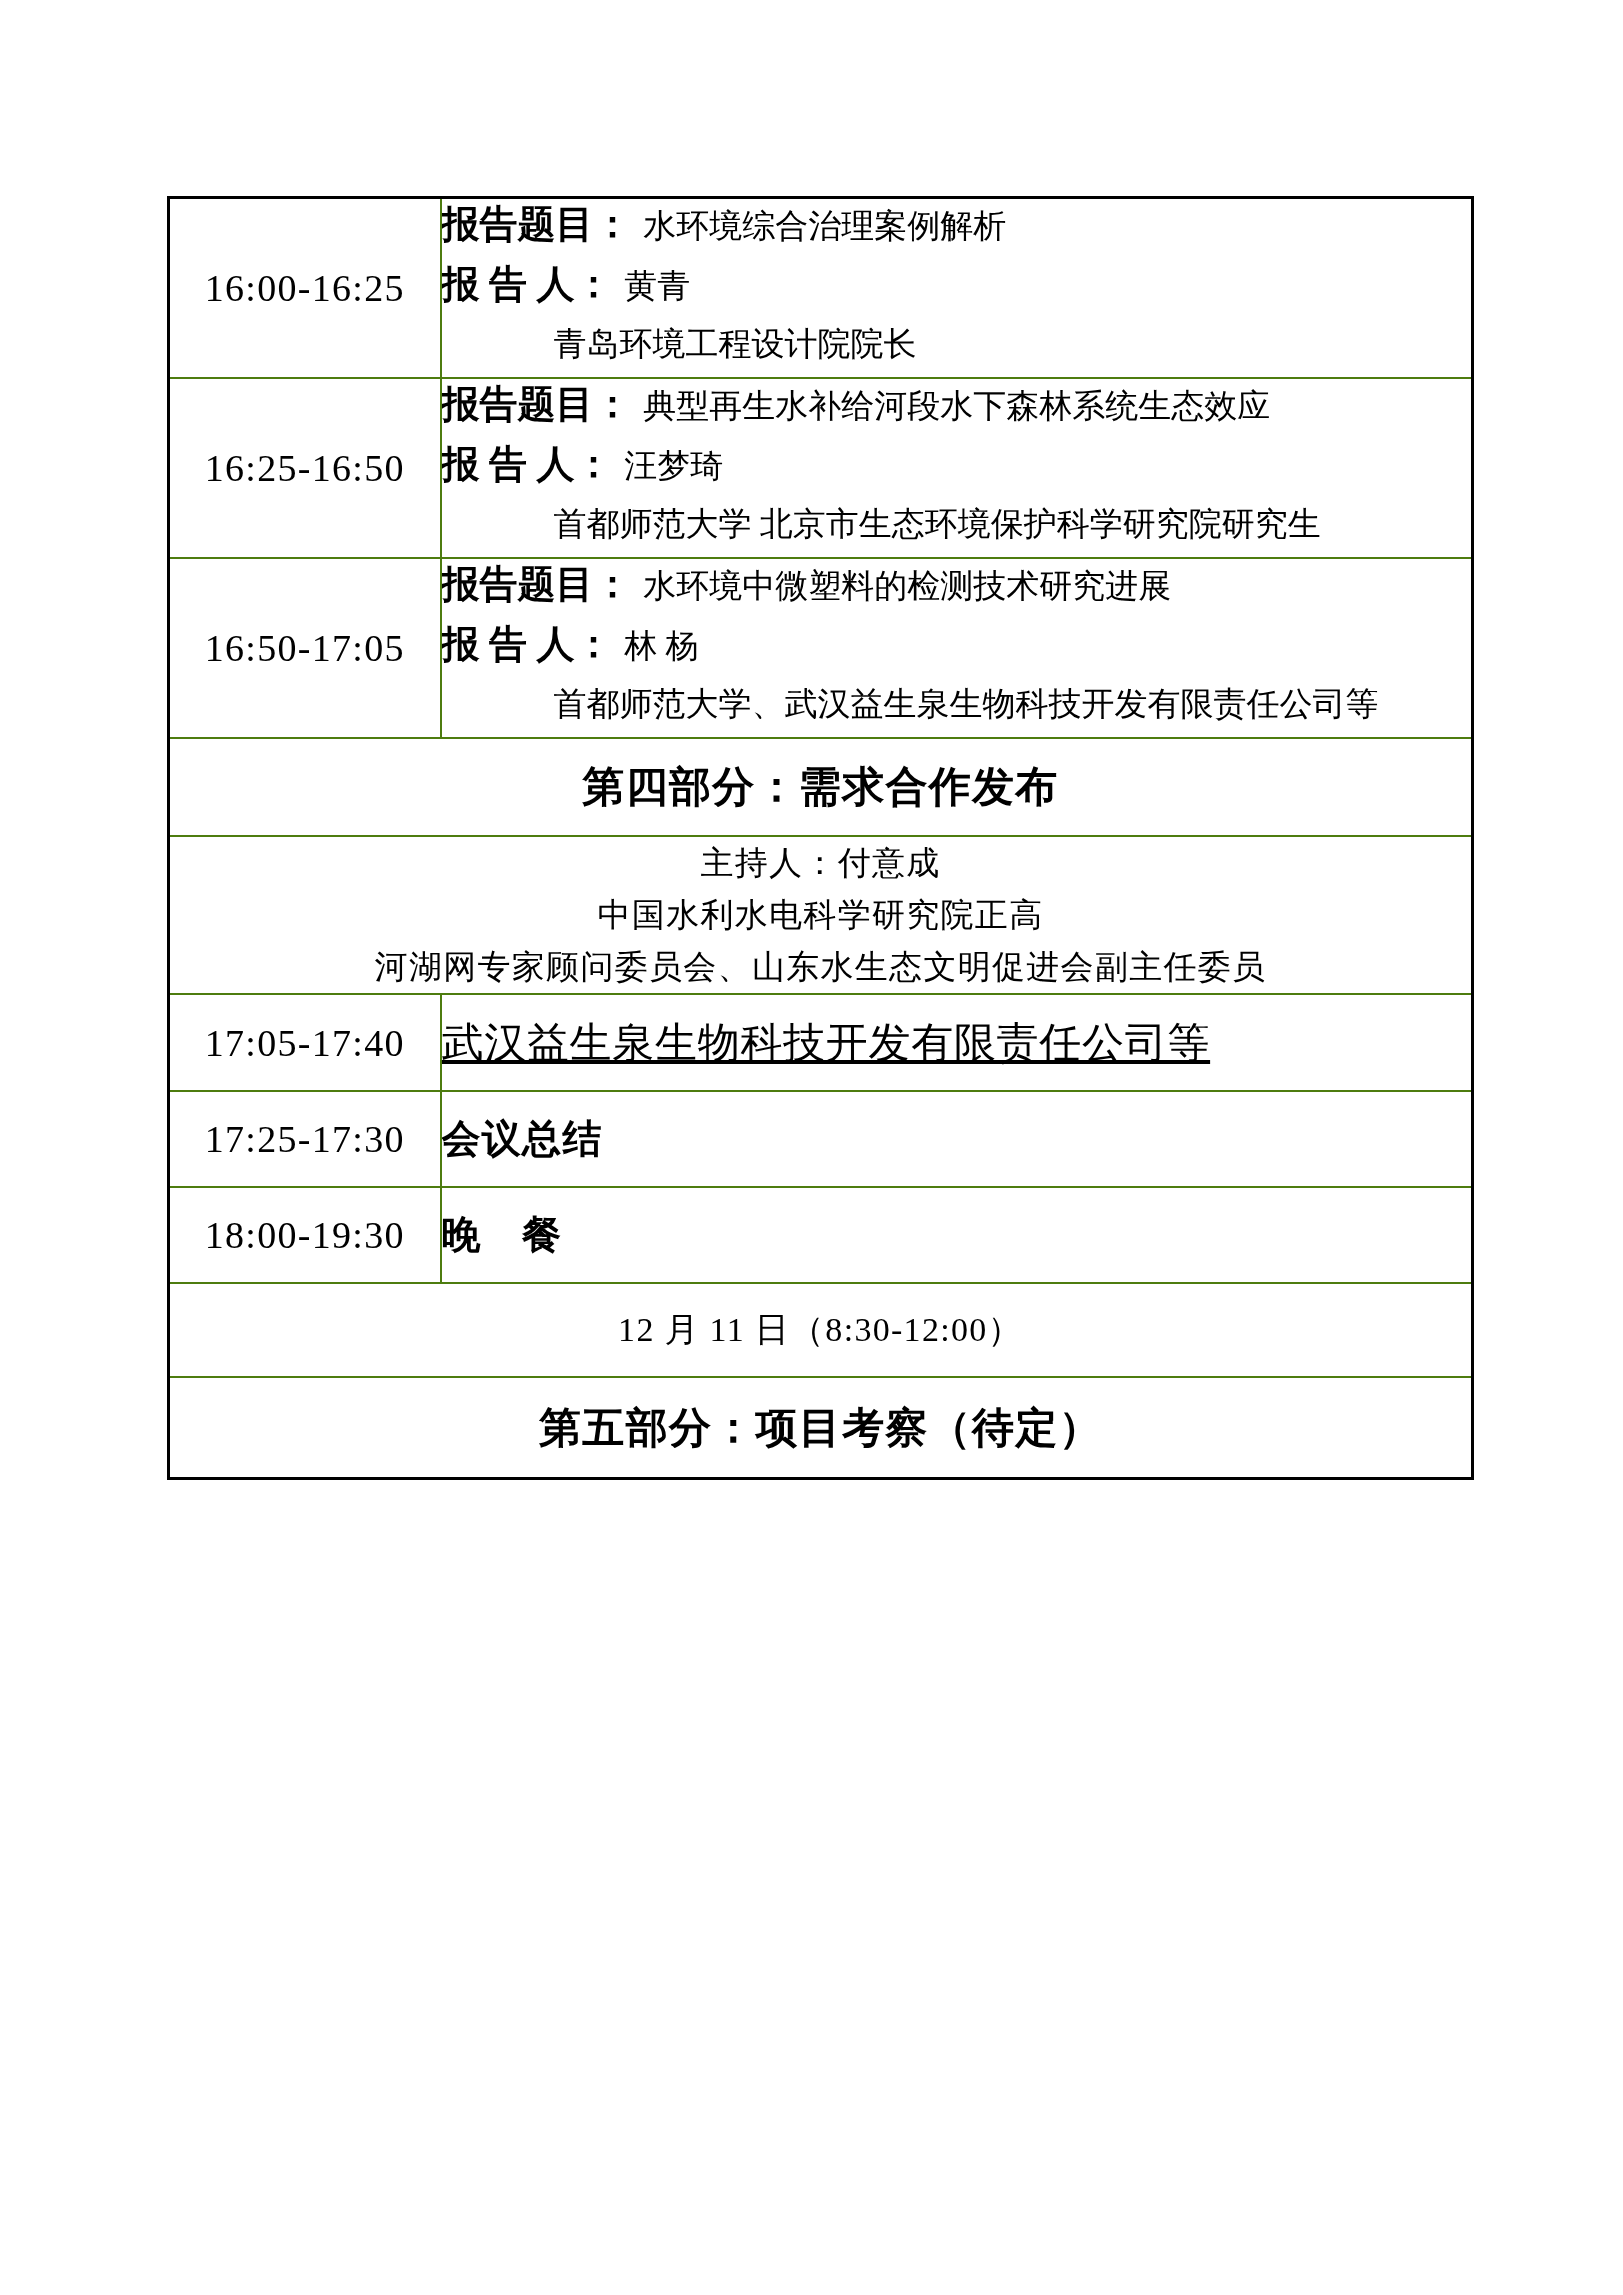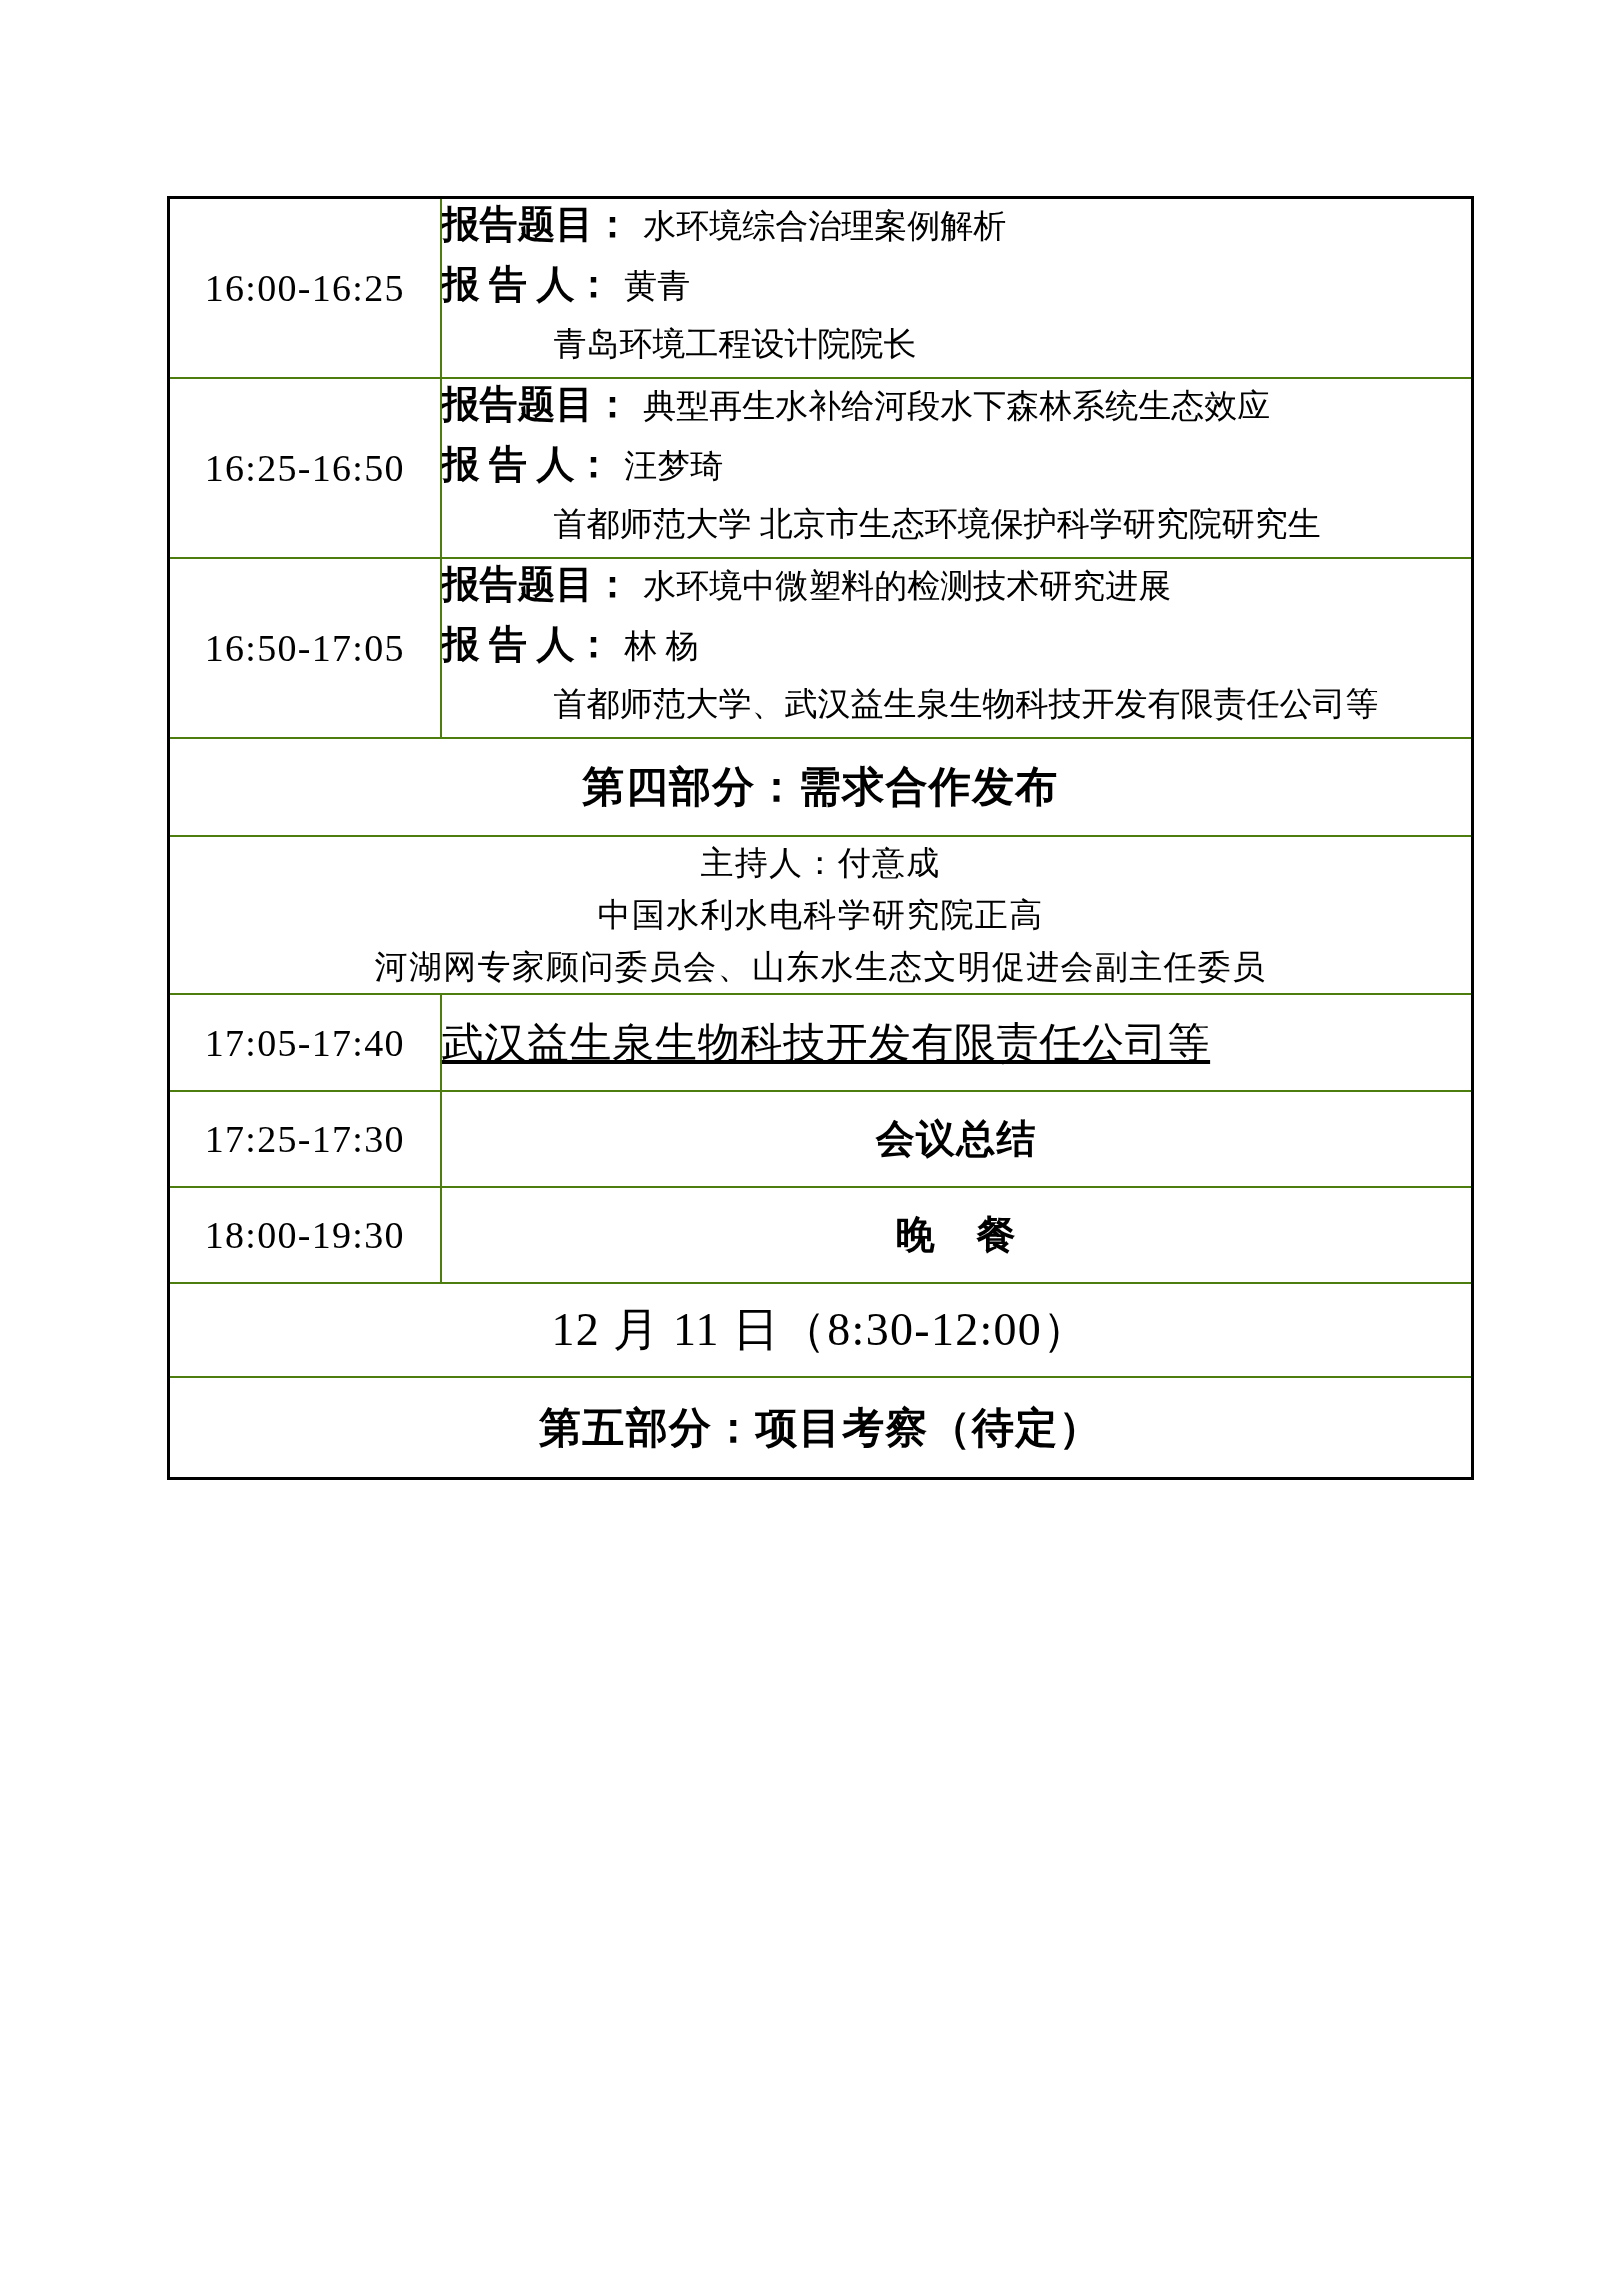--- a/index.html
+++ b/index.html
@@ -56,28 +56,28 @@
     text-align:center;
     font-size:42px;
     font-weight:bold;
     letter-spacing:1.3px;
   }
   .host-cell{text-align:center;}
   .host-line{font-size:33px;line-height:52px;letter-spacing:1.3px;}
 
   .plain-cell{font-size:42px;padding-left:11.8px;letter-spacing:0.7px;text-decoration:underline;}
   .centerbold-cell{
-    text-align:center;
+    text-align:left;
     font-size:39px;
     font-weight:bold;
     letter-spacing:1.3px;
   }
   .date-cell{
     text-align:center;
-    font-size:46px;
+    font-size:34px;
     letter-spacing:1.3px;
     margin-left:33px;
   }
 </style>
 </head>
 <body>
 
 <div class="page">
   <table class="schedule">
     <colgroup>

